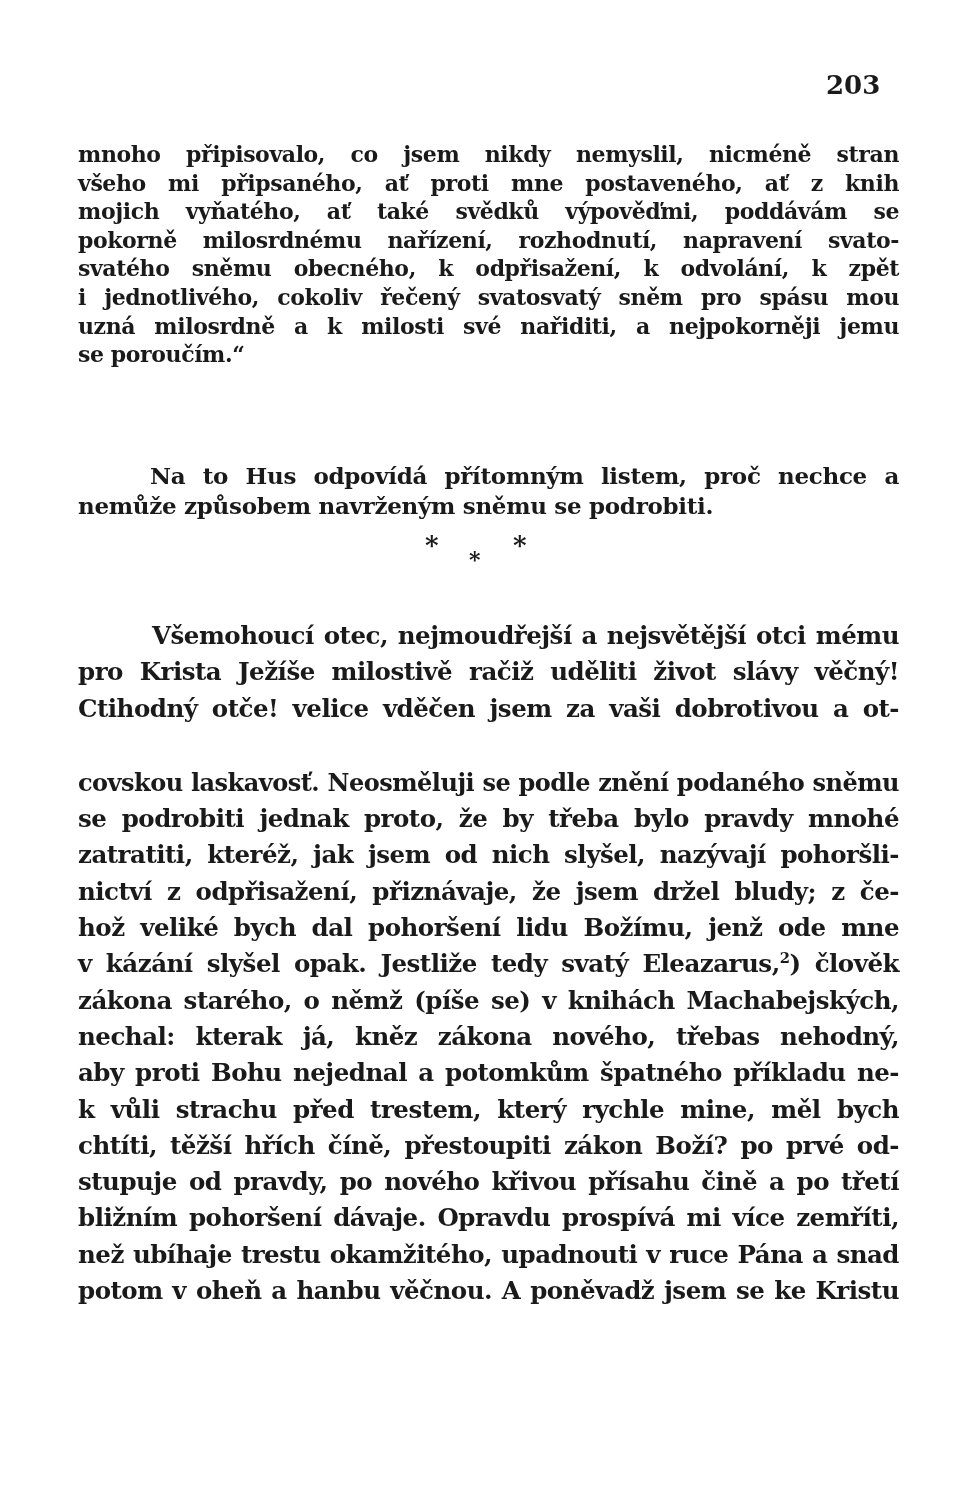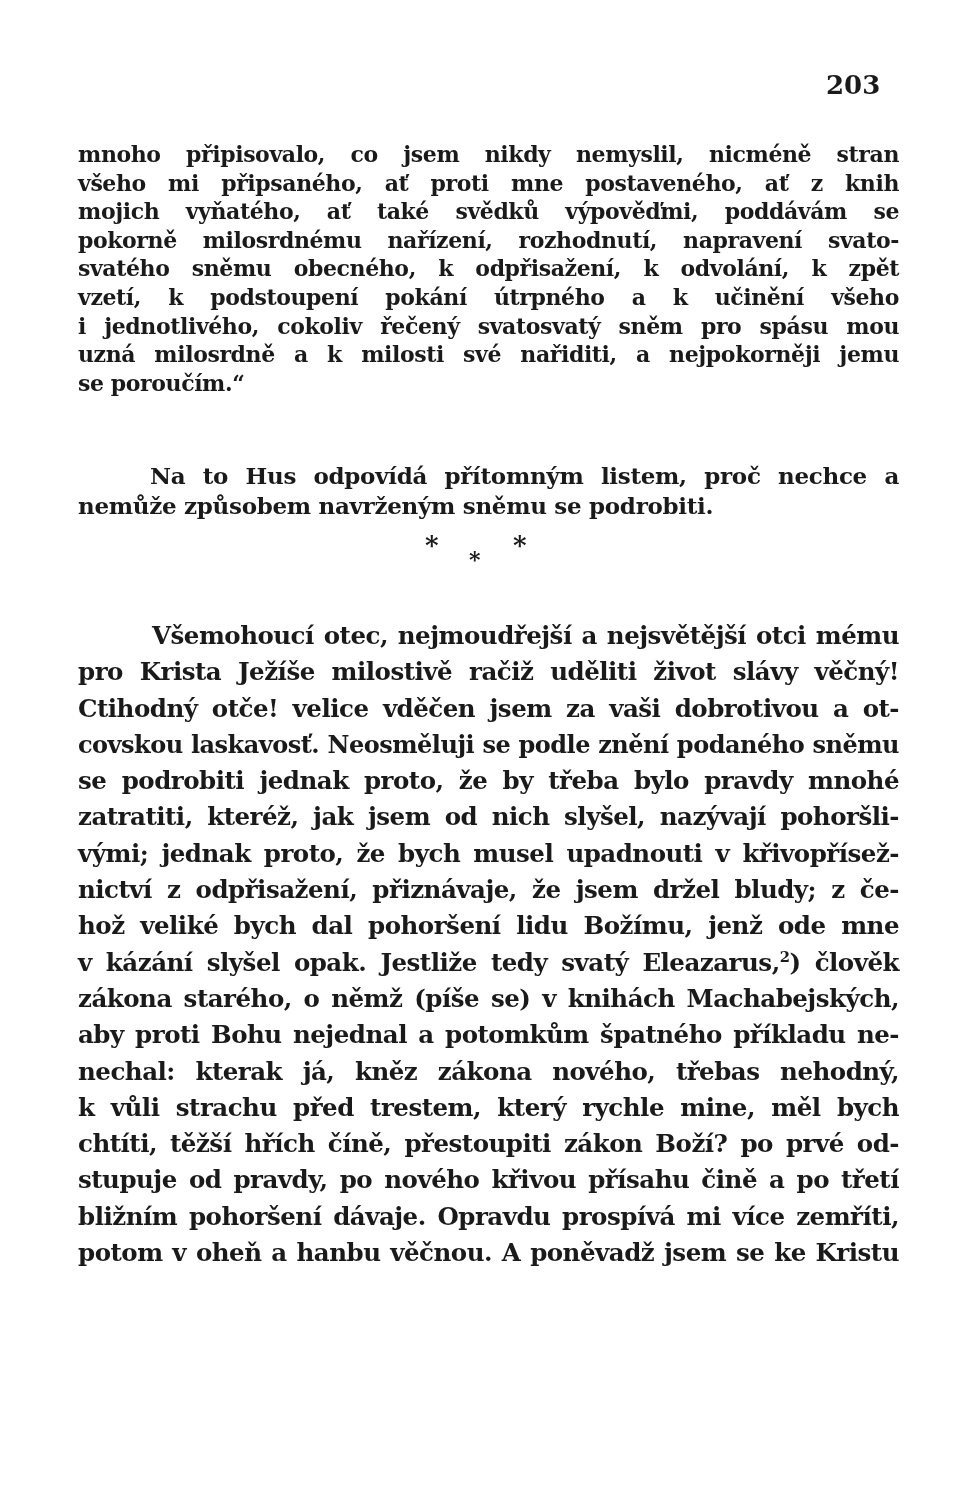--- a/index.html
+++ b/index.html
@@ -98,49 +98,48 @@
 <body>
 
 <div class="page-number">203</div>
 
 <div class="block quote-block">
   <span class="line">mnoho připisovalo, co jsem nikdy nemyslil, nicméně stran</span>
   <span class="line">všeho mi připsaného, ať proti mne postaveného, ať z knih</span>
   <span class="line">mojich vyňatého, ať také svědků výpověďmi, poddávám se</span>
   <span class="line">pokorně milosrdnému nařízení, rozhodnutí, napravení svato-</span>
   <span class="line">svatého sněmu obecného, k odpřisažení, k odvolání, k zpět</span>
-  <span class="line">vzetí, k podstoupení pokání útrpného a k učinění všeho</span>
   <span class="line">i jednotlivého, cokoliv řečený svatosvatý sněm pro spásu mou</span>
   <span class="line">uzná milosrdně a k milosti své nařiditi, a nejpokorněji jemu</span>
   <span class="line last">se poroučím.“</span>
 </div>
 
 <div class="block intro-block">
   <span class="line indent">Na to Hus odpovídá přítomným listem, proč nechce a</span>
   <span class="line last">nemůže způsobem navrženým sněmu se podrobiti.</span>
 </div>
 
 <div class="asterism">
   <span class="a1">*</span>
   <span class="a2">*</span>
   <span class="a3">*</span>
 </div>
 
 <div class="block letter-block">
   <span class="line indent">Všemohoucí otec, nejmoudřejší a nejsvětější otci mému</span>
   <span class="line">pro Krista Ježíše milostivě račiž uděliti život slávy věčný!</span>
   <span class="line">Ctihodný otče! velice vděčen jsem za vaši dobrotivou a ot-</span>
-  <span class="line" style="font-size: 24px;">covskou laskavosť. Neosměluji se podle znění podaného sněmu</span>
+  <span class="line" style="font-size: 24px; margin-top: 38px;">covskou laskavosť. Neosměluji se podle znění podaného sněmu</span>
   <span class="line">se podrobiti jednak proto, že by třeba bylo pravdy mnohé</span>
   <span class="line">zatratiti, kteréž, jak jsem od nich slyšel, nazývají pohoršli-</span>
-  <span class="line">vými; jednak proto, že bych musel upadnouti v křivopřísež-</span>
   <span class="line">nictví z odpřisažení, přiznávaje, že jsem držel bludy; z če-</span>
   <span class="line">hož veliké bych dal pohoršení lidu Božímu, jenž ode mne</span>
   <span class="line"><span>v kázání slyšel opak. Jestliže tedy svatý Eleazarus,</span><sup>2</sup><span>) člověk</span></span>
   <span class="line">zákona starého, o němž (píše se) v knihách Machabejských,</span>
+  <span class="line">nechal: kterak já, kněz zákona nového, třebas nehodný,</span>
   <span class="line">aby proti Bohu nejednal a potomkům špatného příkladu ne-</span>
-  <span class="line">nechal: kterak já, kněz zákona nového, třebas nehodný,</span>
   <span class="line">k vůli strachu před trestem, který rychle mine, měl bych</span>
   <span class="line">chtíti, těžší hřích číně, přestoupiti zákon Boží? po prvé od-</span>
   <span class="line">stupuje od pravdy, po nového křivou přísahu čině a po třetí</span>
   <span class="line">bližním pohoršení dávaje. Opravdu prospívá mi více zemříti,</span>
+  <span class="line">než ubíhaje trestu okamžitého, upadnouti v ruce Pána a snad</span>
   <span class="line">potom v oheň a hanbu věčnou. A poněvadž jsem se ke Kristu</span>
 </div>
 
 </body></html>

